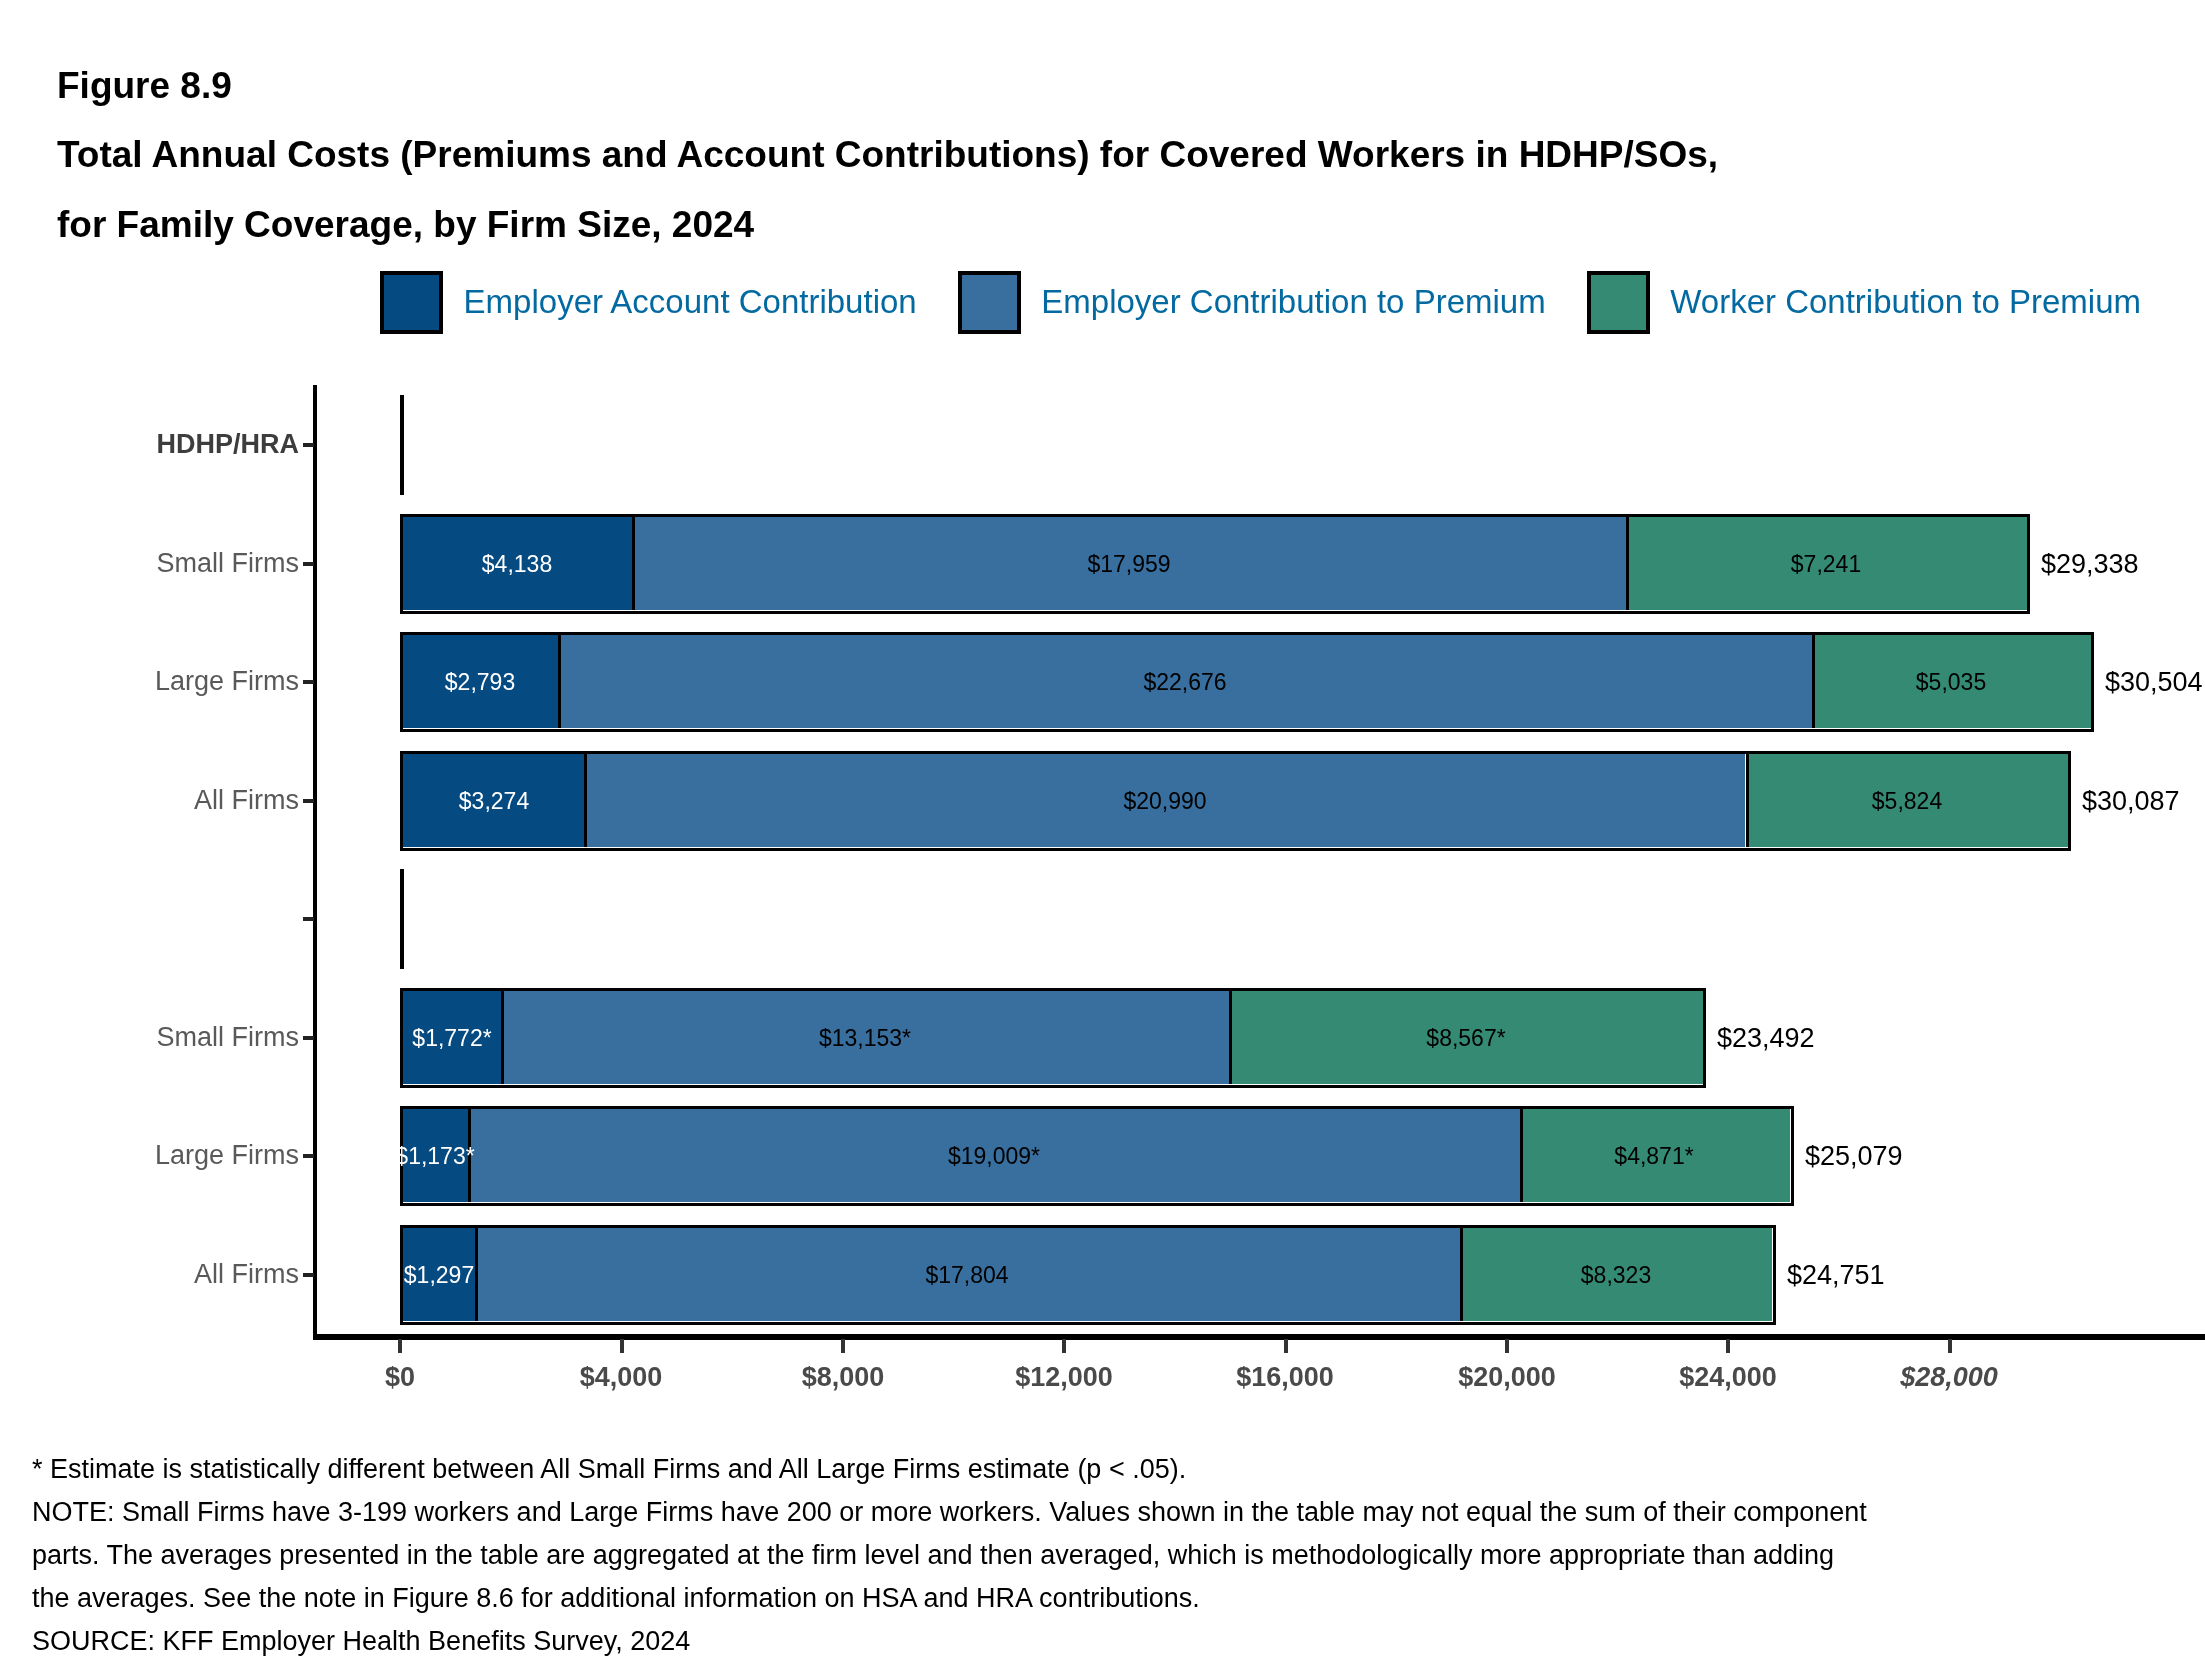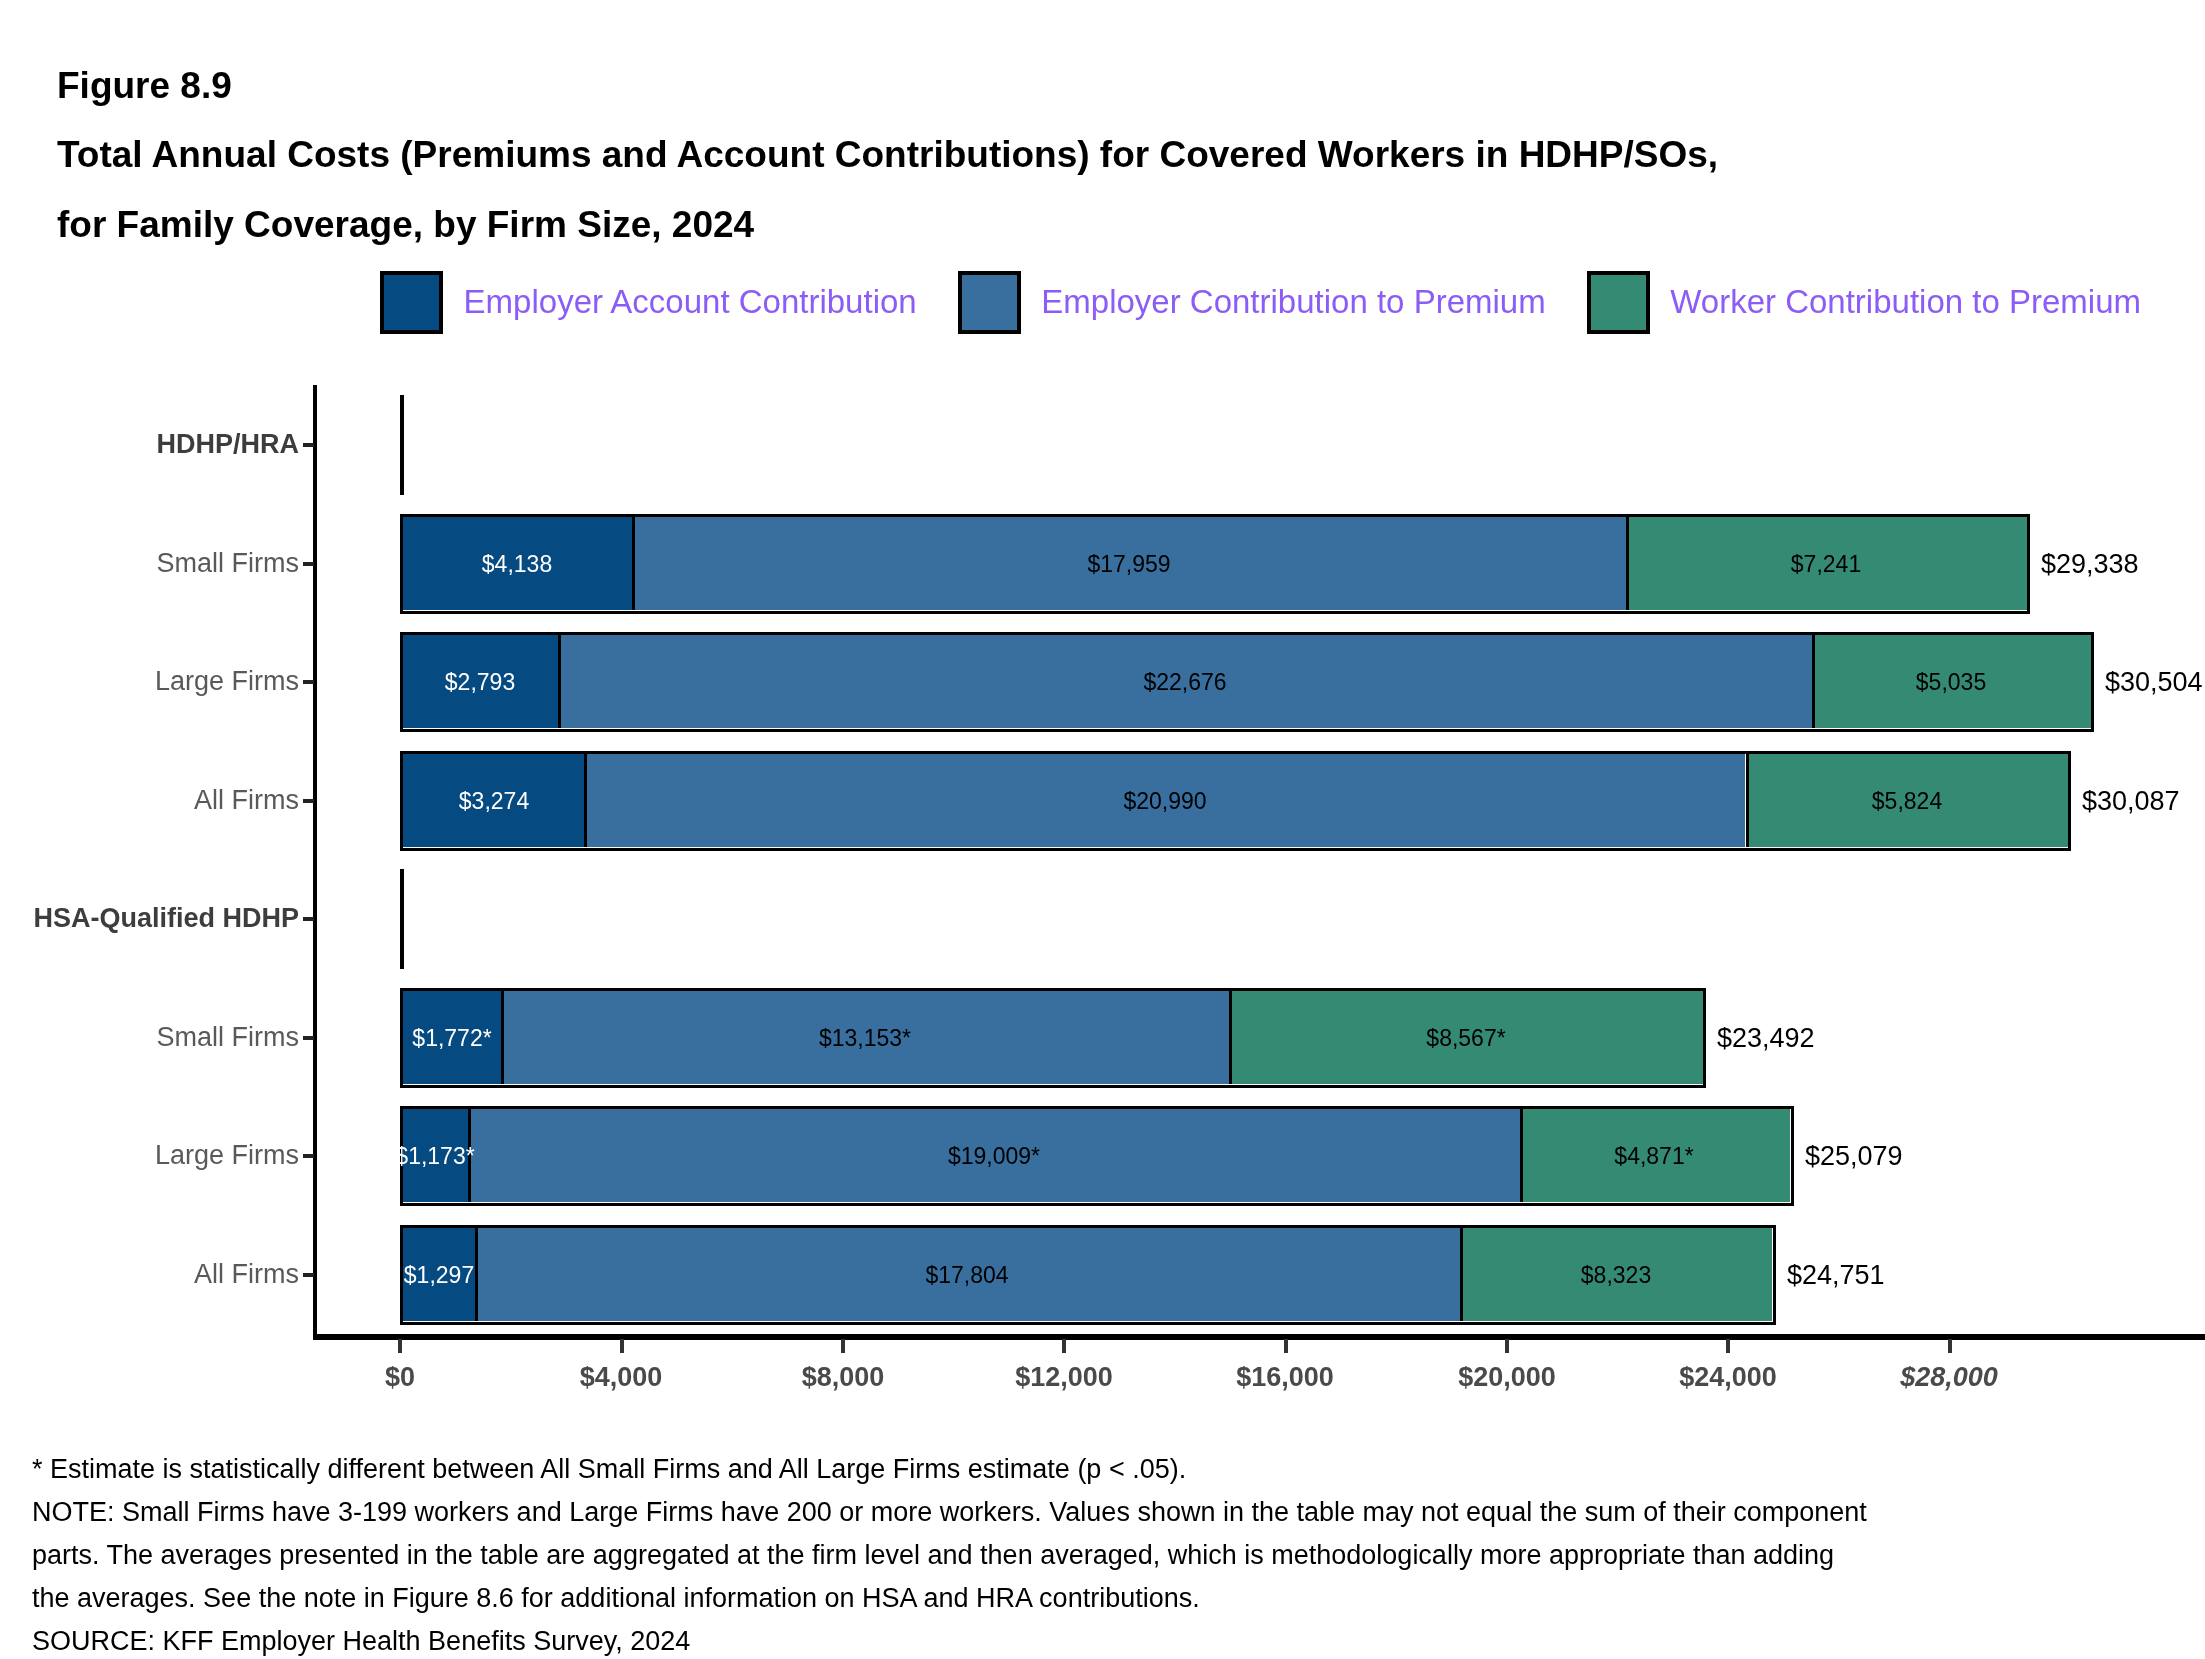--- a/index.html
+++ b/index.html
@@ -9,21 +9,21 @@
   }
   .title-line{position:absolute;left:57px;font-size:37px;font-weight:bold;color:#000;white-space:nowrap;}
   #fig-label{top:65px;}
   #title-1{top:134px;}
   #title-2{top:204px;}
 
   #legend{position:absolute;left:316px;right:0;top:269px;height:66px;
     display:flex;justify-content:center;align-items:center;gap:41px;}
   .legend-item{display:flex;align-items:center;gap:20.6px;}
   .legend-swatch{width:55px;height:55px;border:4px solid #000;box-sizing:content-box;}
-  .legend-label{font-size:33px;color:#8b5cf6;white-space:nowrap;}
+  .legend-label{font-size:33px;color:#0369a1;white-space:nowrap;}
 
   #plot{position:absolute;left:0;top:385px;width:2205px;height:949px;}
   #y-axis-line{position:absolute;left:313px;top:0;width:4px;height:952px;background:#000;}
   #x-axis-line{position:absolute;left:313px;top:949px;right:0;height:5.5px;background:#000;}
 
   .chart-row{position:absolute;left:0;width:1840px;height:119px;}
   .y-label{position:absolute;left:0;top:0;width:299px;height:100%;
     display:flex;align-items:center;justify-content:flex-end;
     font-size:27px;color:#595959;white-space:nowrap;}
   .y-label.section{font-weight:bold;color:#3d3d3d;}
@@ -113,21 +113,20 @@
             <div class="seg" style="left: 0px; width: 181px; background: rgb(5, 74, 128);"></div>
             <div class="seg divided" style="left: 181px; width: 1161px; background: rgb(56, 111, 158);"></div>
             <div class="seg divided" style="left: 1343px; width: 322px; background: rgb(53, 138, 115);"></div>
             <div class="seg-label first" style="left: 91px;">$3,274</div>
             <div class="seg-label rest" style="left: 762px;">$20,990</div>
             <div class="seg-label rest" style="left: 1504px;">$5,824</div>
           </div>
           <div class="total-label" style="left: 2082px;">$30,087</div>
         </div>
         <div class="chart-row" style="top: 474px;">
-          <div class="y-label section">HSA-Qualified HDHP</div>
           <div class="y-tick"></div>
           <div class="zero-line"></div>
         </div>
         <div class="chart-row" style="top: 593px;">
           <div class="y-label">Small Firms</div>
           <div class="y-tick"></div>
           <div class="bar" style="width: 1306px;">
             <div class="seg" style="left: 0px; width: 98px; background: rgb(5, 74, 128);"></div>
             <div class="seg divided" style="left: 98px; width: 728px; background: rgb(56, 111, 158);"></div>
             <div class="seg divided" style="left: 826px; width: 474px; background: rgb(53, 138, 115);"></div>

